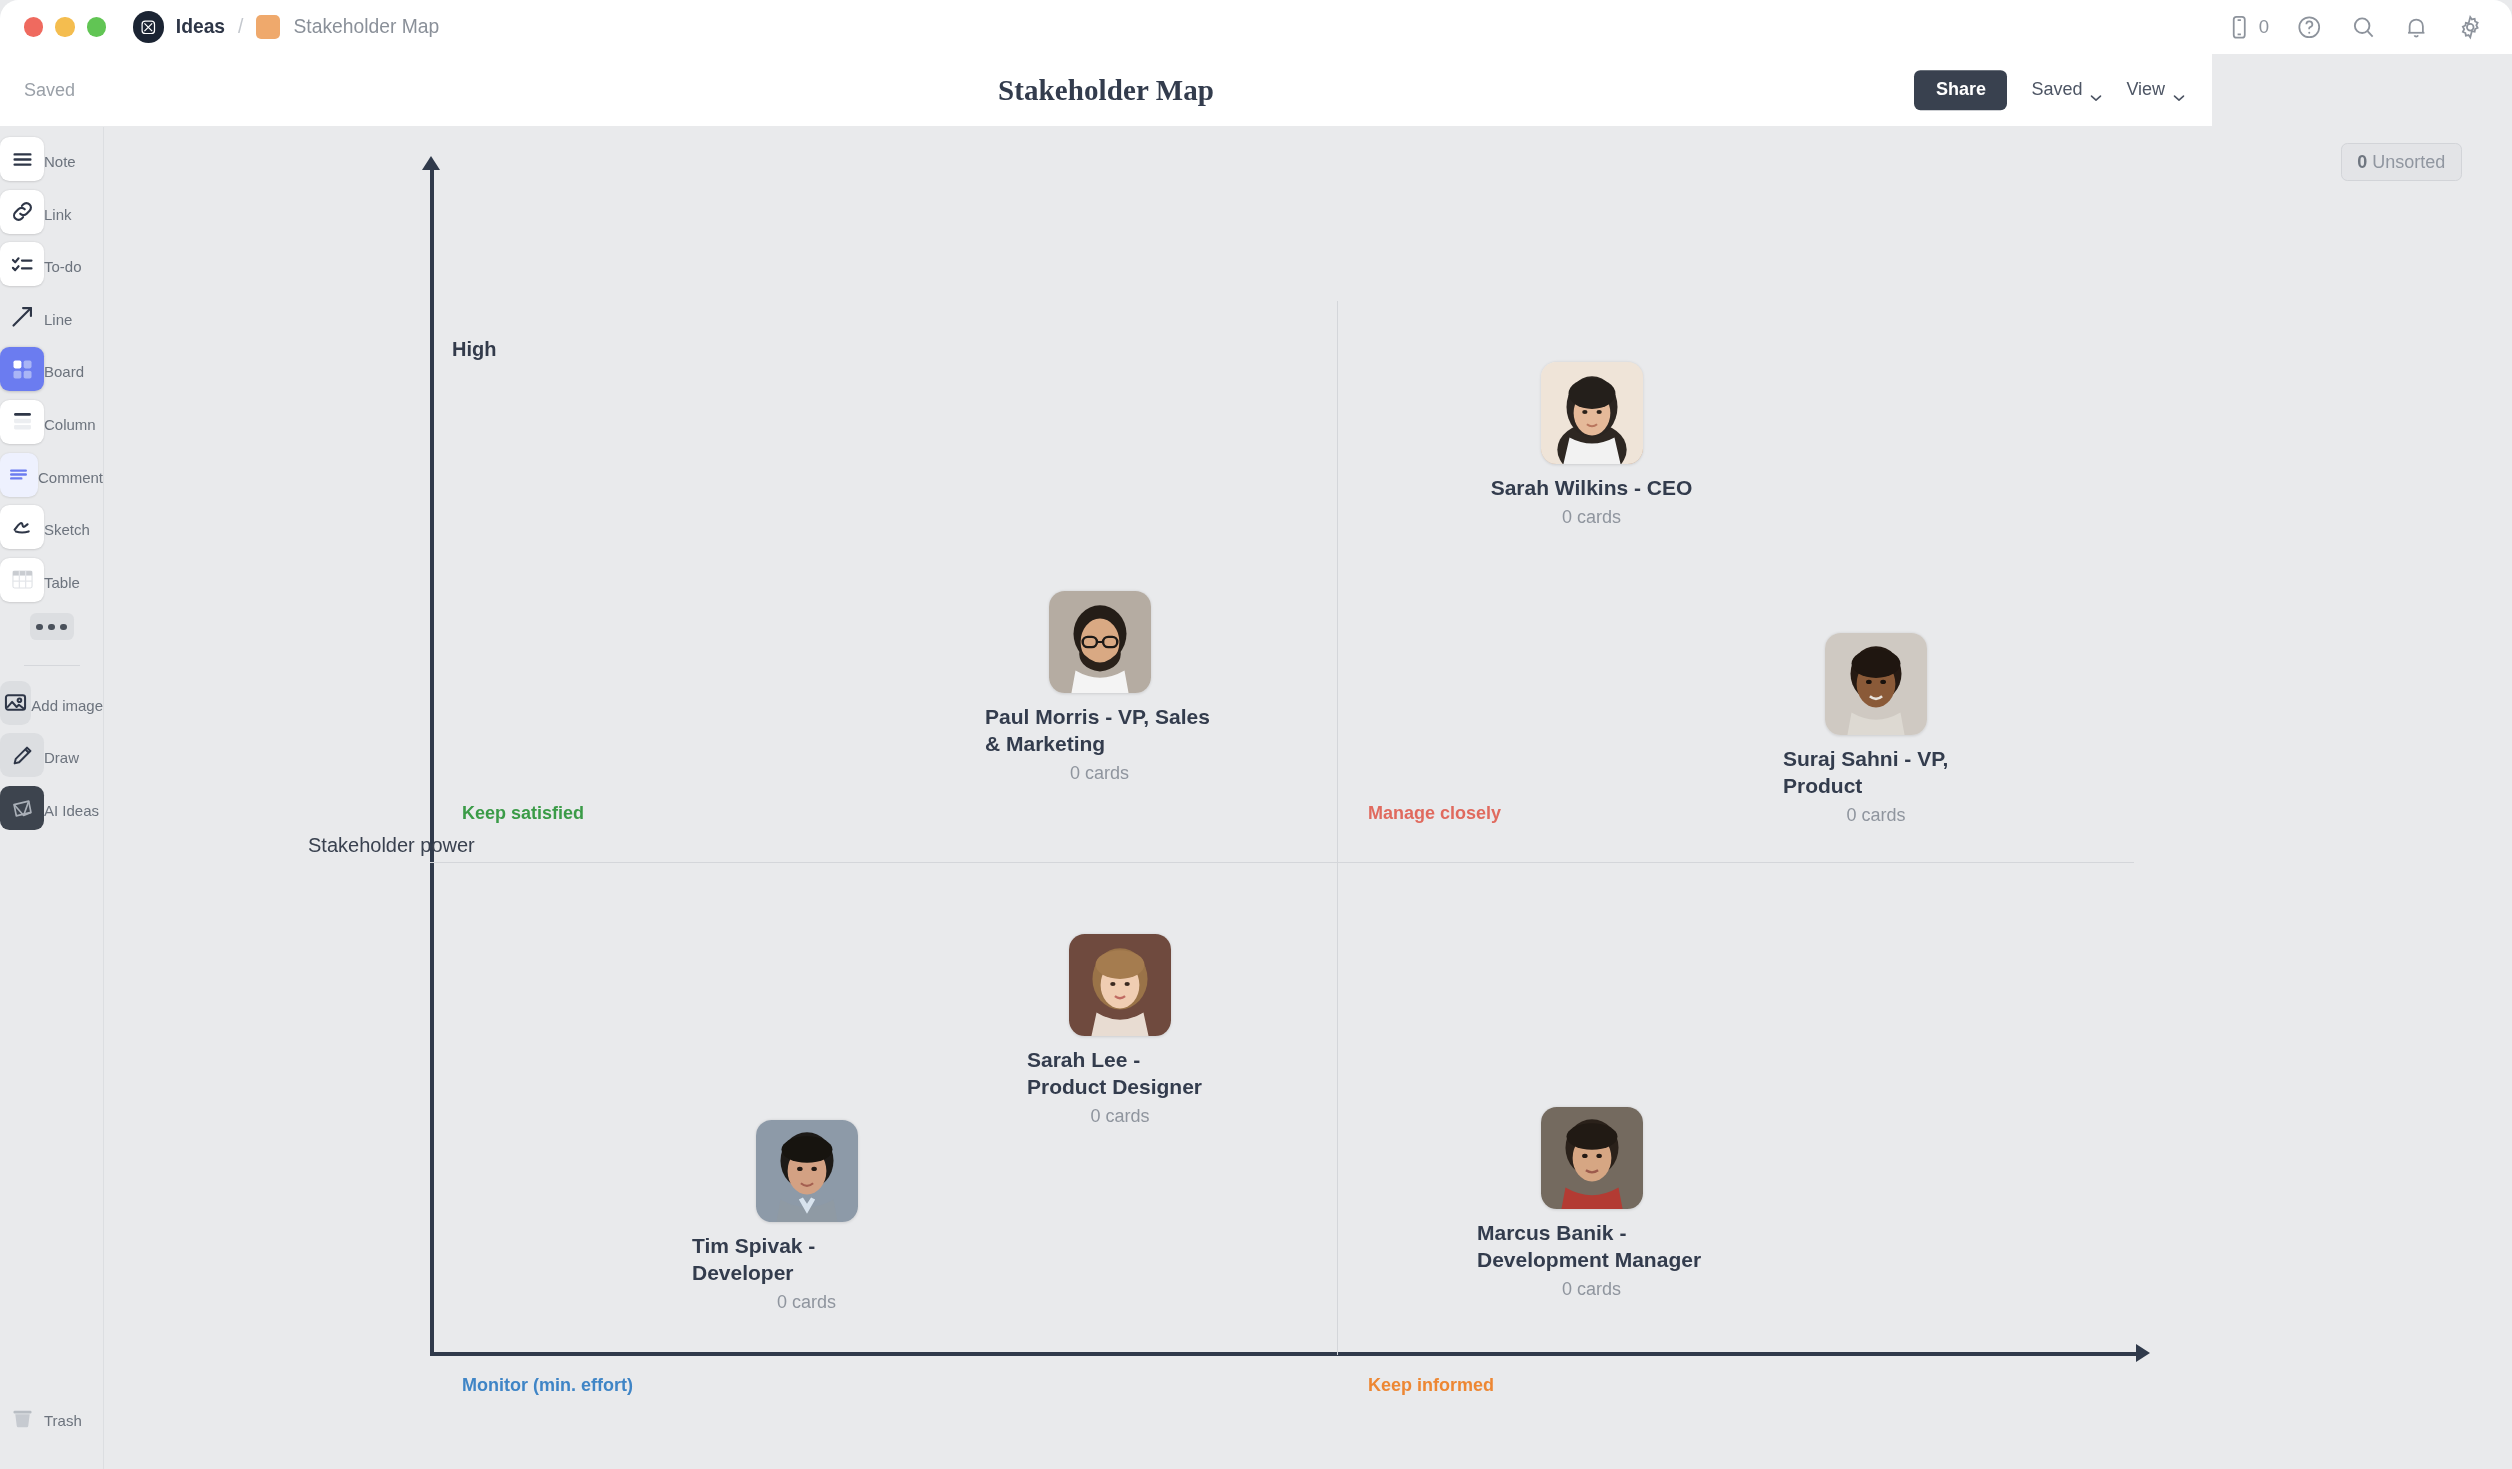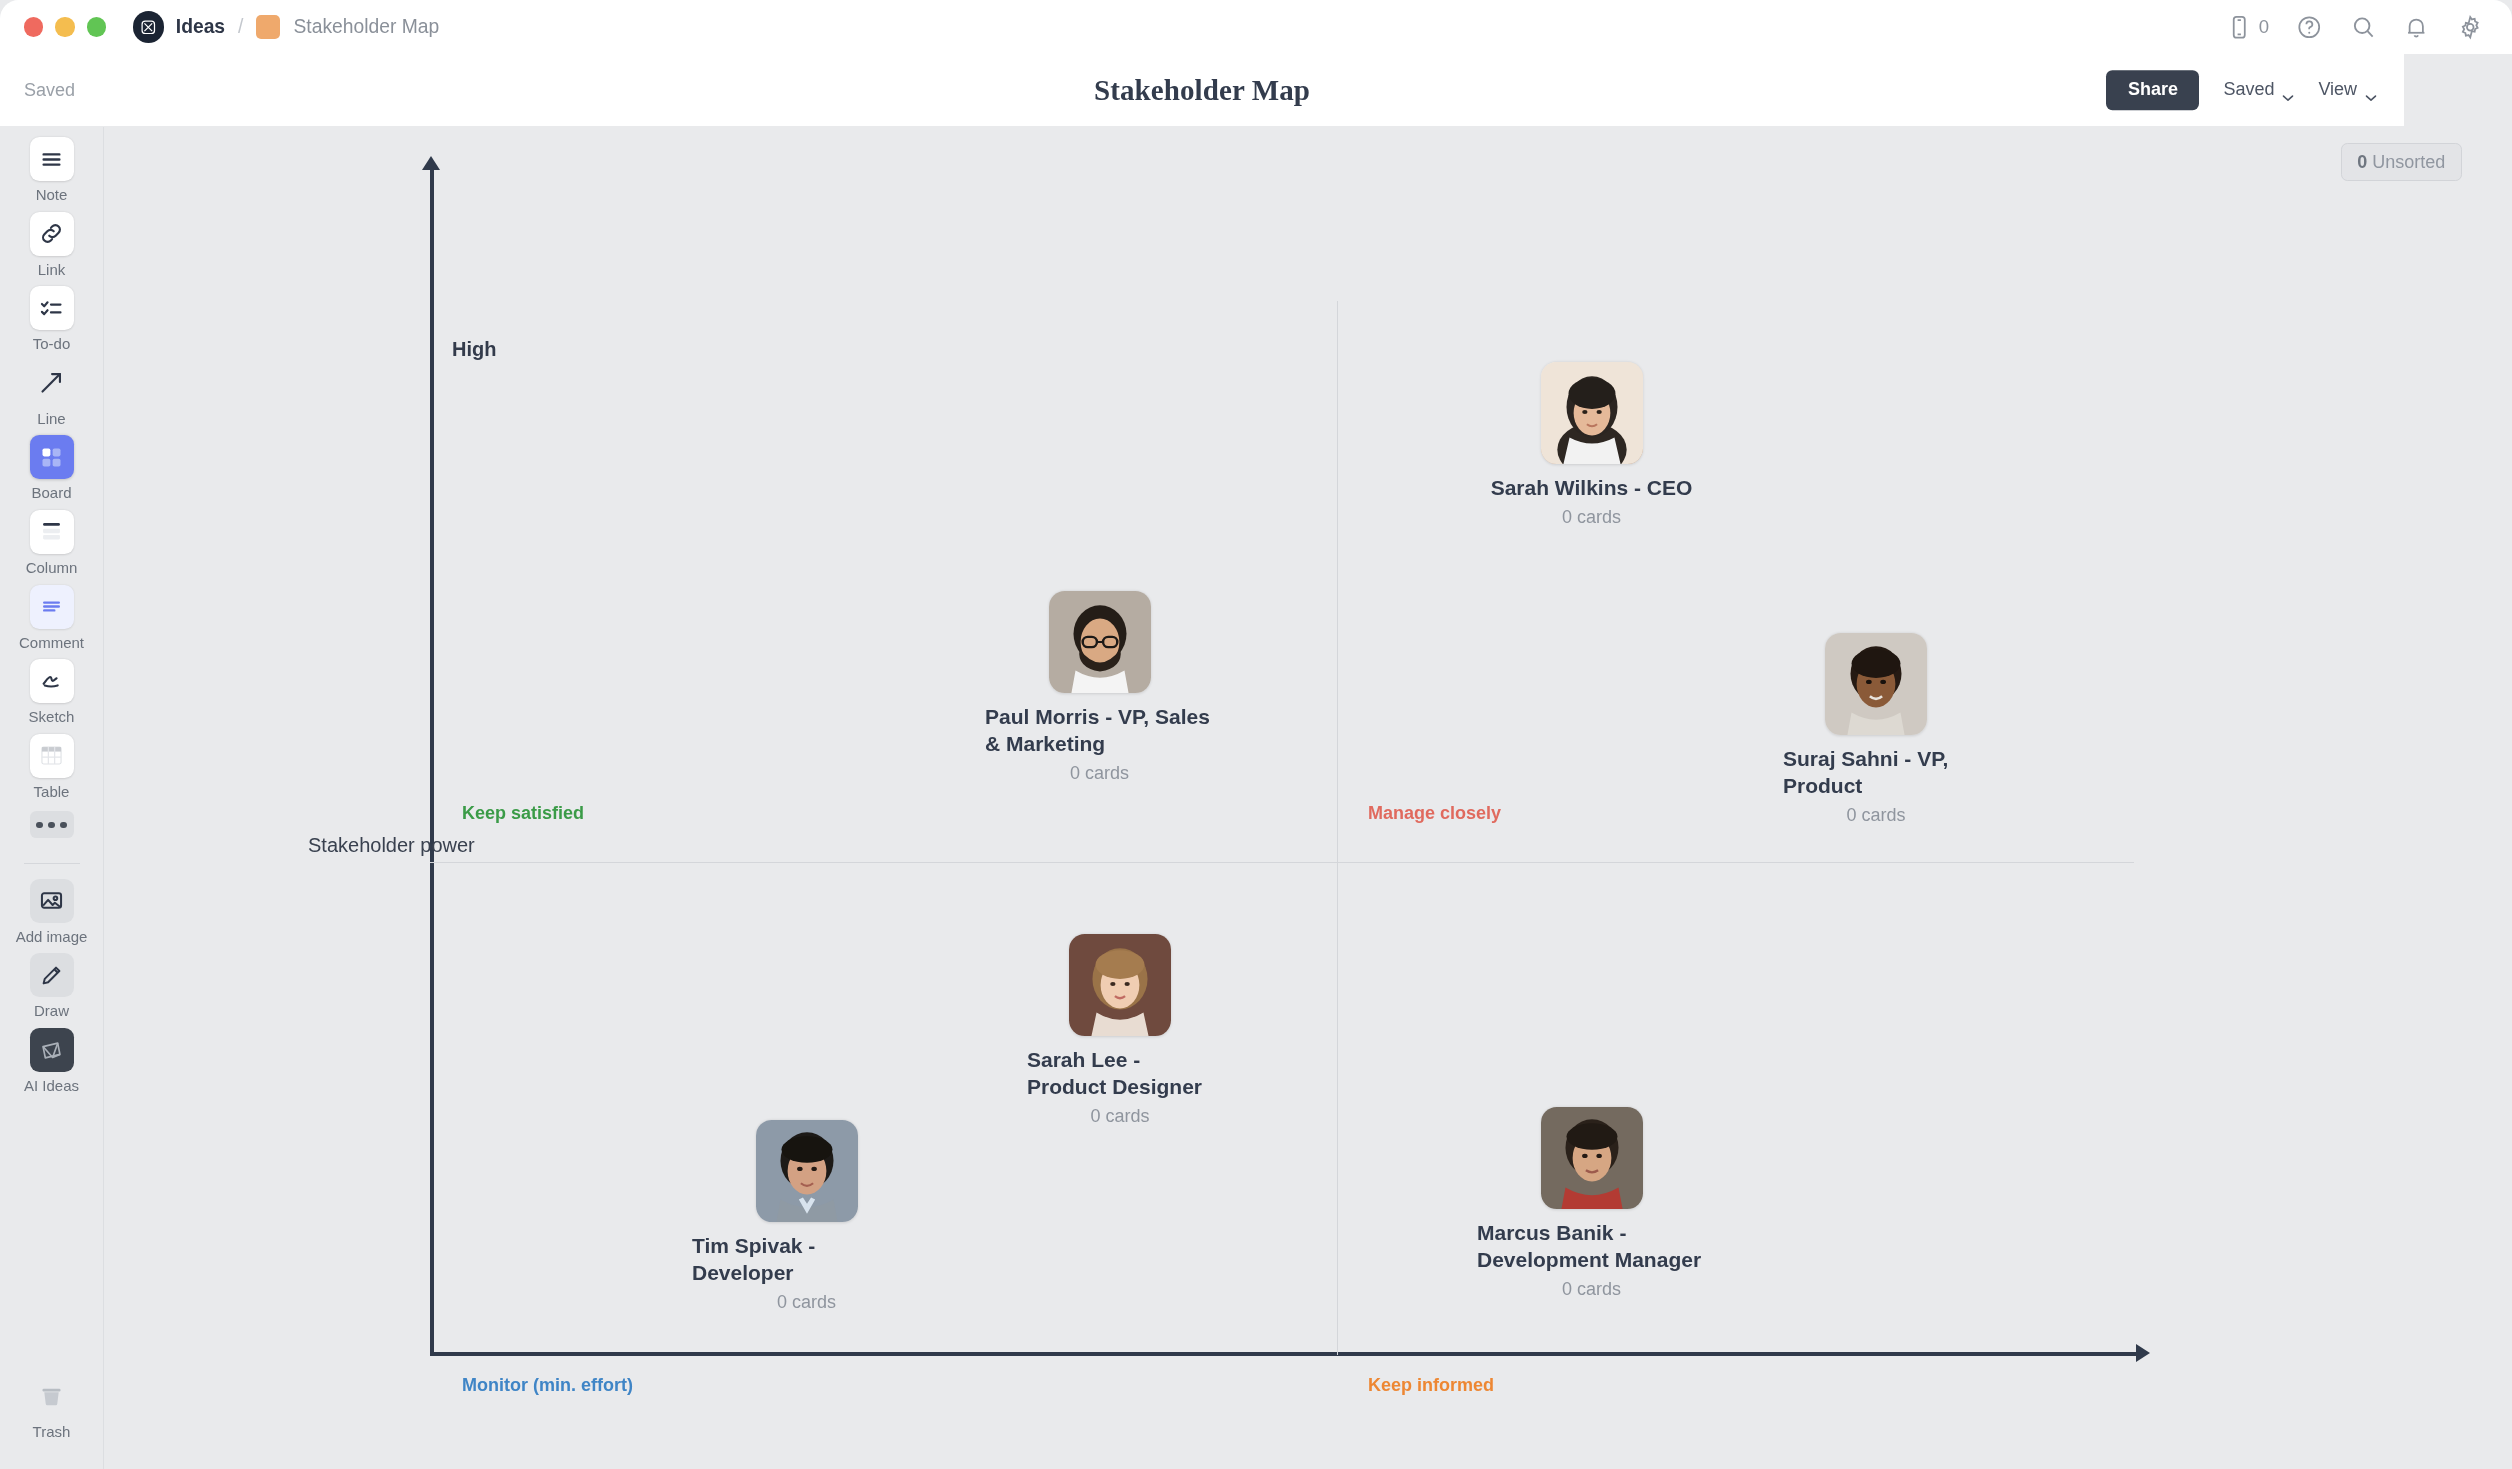--- a/index.html
+++ b/index.html
@@ -46,21 +46,21 @@
     margin-left: auto; margin-right: 29px;
     display: flex; align-items: center; gap: 27px;
   }
   .ticon { color: #8d939c; display: flex; align-items: center; }
   .ticon svg { width: 26.5px; height: 26.5px; }
   .phone-count { font-size: 18.6px; color: #8d939c; margin-left: 5.7px; }
   .phone-wrap { display: flex; align-items: center; }
 
   
   .subbar {
-    position: absolute; top: 54px; left: 0; width: 2404px; height: 72px;
+    position: absolute; top: 54px; left: 0; width: 2212px; height: 72px;
     background: #fff; display: flex; align-items: center;
   }
   .saved-label {
     position: absolute; left: 24px; top: 50%; transform: translateY(-50%);
     font-size: 18px; color: #9aa0a8;
   }
   .doc-title {
     position: absolute; left: 0; right: 0; text-align: center;
     font-family: "Liberation Serif", serif;
     font-size: 29px; font-weight: 700; color: #333c4d;
@@ -81,21 +81,21 @@
   .chev { width: 12px; height: 7.9px; display: inline-block; }
 
   
   .sidebar {
     position: absolute; top: 127px; left: 0; width: 104px; height: 1343px;
     background: #e9eaec; border-right: 0.7px solid #dcdee1;
     display: flex; flex-direction: column; align-items: center;
     padding-top: 10px;
   }
   .tool {
-    width: 100%; display: flex; flex-direction: column;
+    width: 100%; display: flex; flex-direction: row;
     align-items: center; margin-bottom: 8.6px; cursor: pointer;
   }
   .tool-ico {
     width: 44px; height: 44px; border-radius: 9.3px; background: #fff;
     display: flex; align-items: center; justify-content: center;
     box-shadow: 0 0.7px 2.1px rgba(0,0,0,.13);
   }
   .tool-ico.plain { background: transparent; box-shadow: none; }
   .tool-ico.accent { background: #6b7cf0; box-shadow: 0 0.7px 2.9px rgba(0,0,0,.18); }
   .tool-ico.grey { background: #dcdee1; box-shadow: none; }

